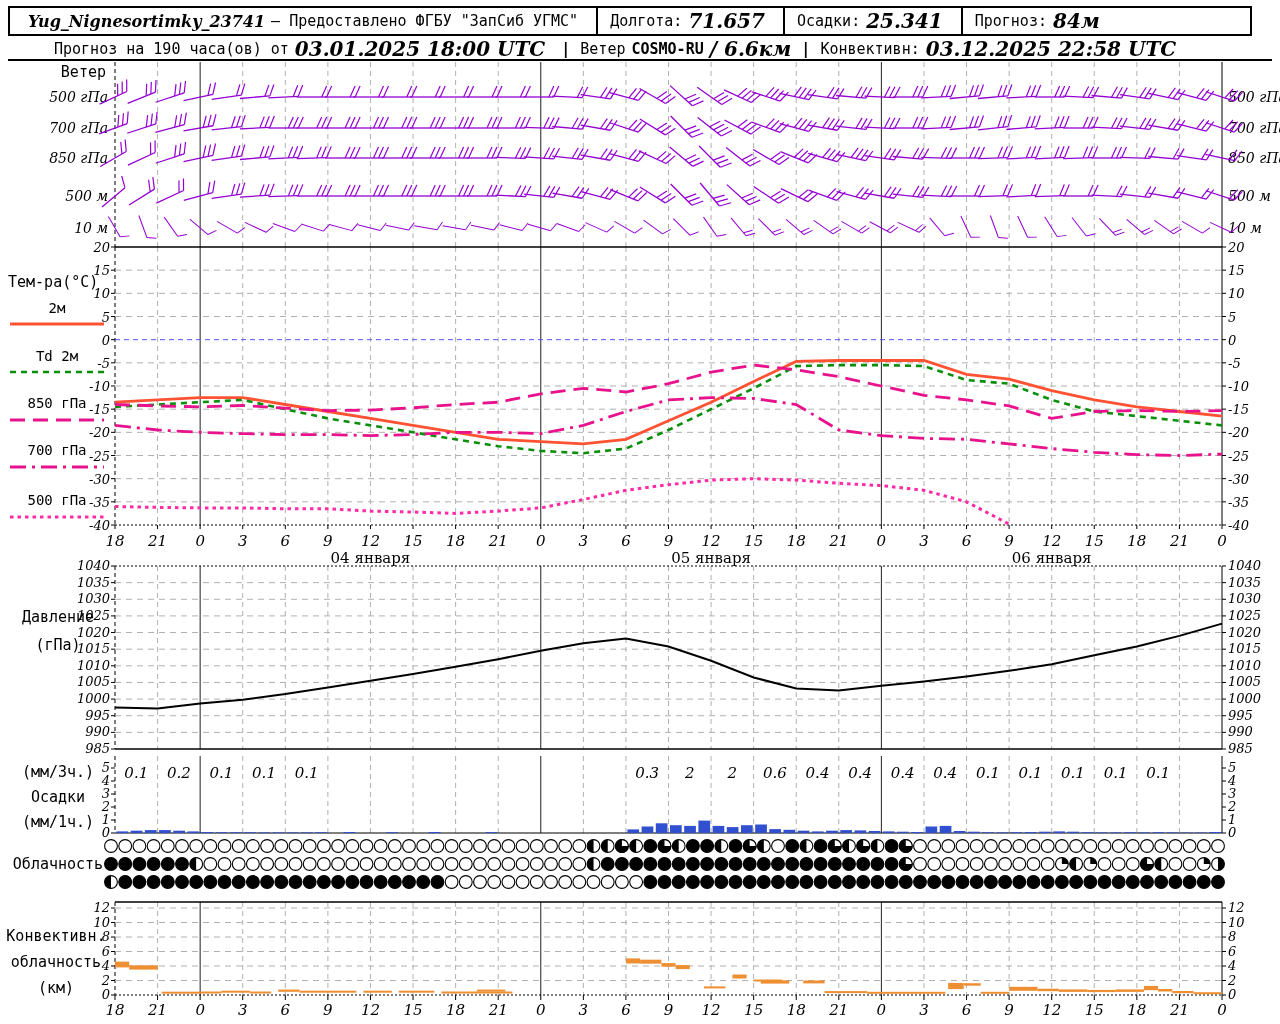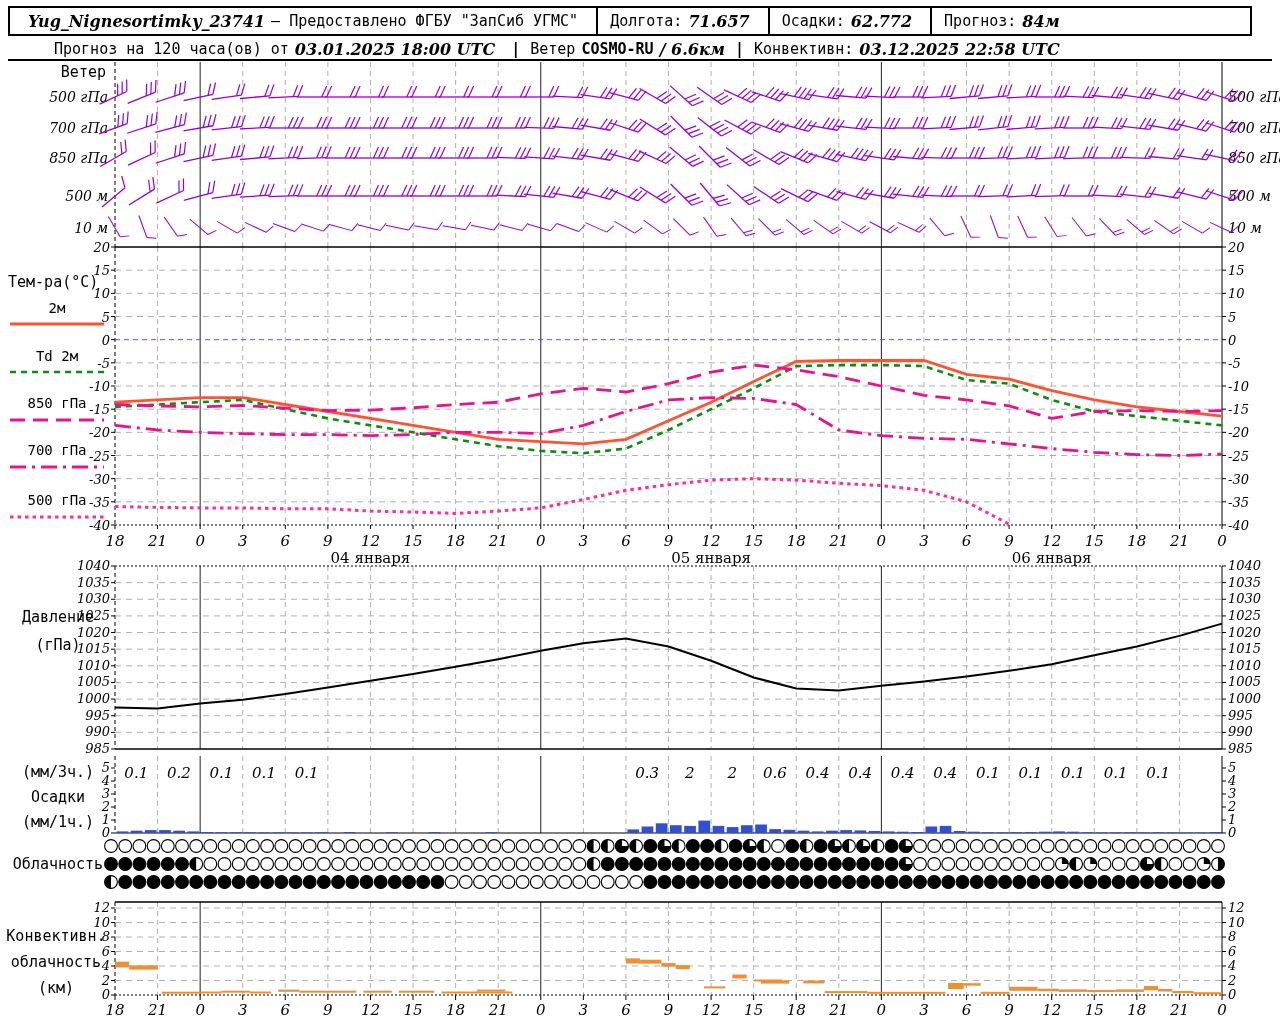--- a/index.html
+++ b/index.html
@@ -3,49 +3,49 @@
 <meta charset="utf-8">
 <style>
   html,body{margin:0;padding:0;background:#fff;}
   #screen{position:relative;width:1280px;height:1024px;background:#fff;overflow:hidden;
           font-family:"DejaVu Sans Mono",monospace;color:#000;}
   .hdr1{position:absolute;left:8px;top:6px;width:1240px;height:26px;border:2px solid #000;
         display:flex;align-items:center;font-size:15px;white-space:nowrap;background:#fff;}
   .hdr2{position:absolute;left:10px;top:38px;width:1260px;height:22px;display:flex;align-items:center;
         font-size:15px;white-space:nowrap;}
   .station{font-family:"DejaVu Serif",serif;font-style:italic;font-weight:bold;font-size:16px;margin-left:18px;}
-  .num{font-family:"DejaVu Serif",serif;font-style:italic;font-weight:bold;font-size:16px;}
+  .num{font-family:"DejaVu Serif",serif;font-style:italic;font-weight:bold;font-size:20px;}
   .bold{font-weight:bold;}
   .sp{margin:0 6px;}
   .sep{display:inline-block;width:2px;height:26px;background:#000;margin:0 12px;}
   .sep2{margin:0 10px;font-weight:bold;}
   .hdr2{padding-left:44px;}
   svg text{fill:#000;}
 </style>
 </head>
 <body>
 
 <div id="screen">
 
   <div class="hdr1">
     <span class="station">Yug_Nignesortimky_23741</span>
     <span class="sp">— Предоставлено ФГБУ "ЗапСиб УГМС"</span>
     <span class="sep"></span>
     <span>Долгота:</span>
     <span class="num sp">71.657</span>
     <span class="sep"></span>
     <span>Осадки:</span>
-    <span class="num sp">62.772</span>
+    <span class="num sp">25.341</span>
     <span class="sep"></span>
     <span>Прогноз:</span>
     <span class="num sp">84м</span>
   </div>
 
   <div class="hdr2">
-    <span>Прогноз на 120 часа(ов) от</span>
+    <span>Прогноз на 190 часа(ов) от</span>
     <span class="num sp">03.01.2025 18:00 UTC</span>
     <span class="sep2">|</span>
     <span>Ветер</span>
     <span class="bold sp">COSMO-RU</span>
     <span class="num">/ 6.6км</span>
     <span class="sep2">|</span>
     <span>Конвективн:</span>
     <span class="num sp">03.12.2025 22:58 UTC</span>
   </div>
 

